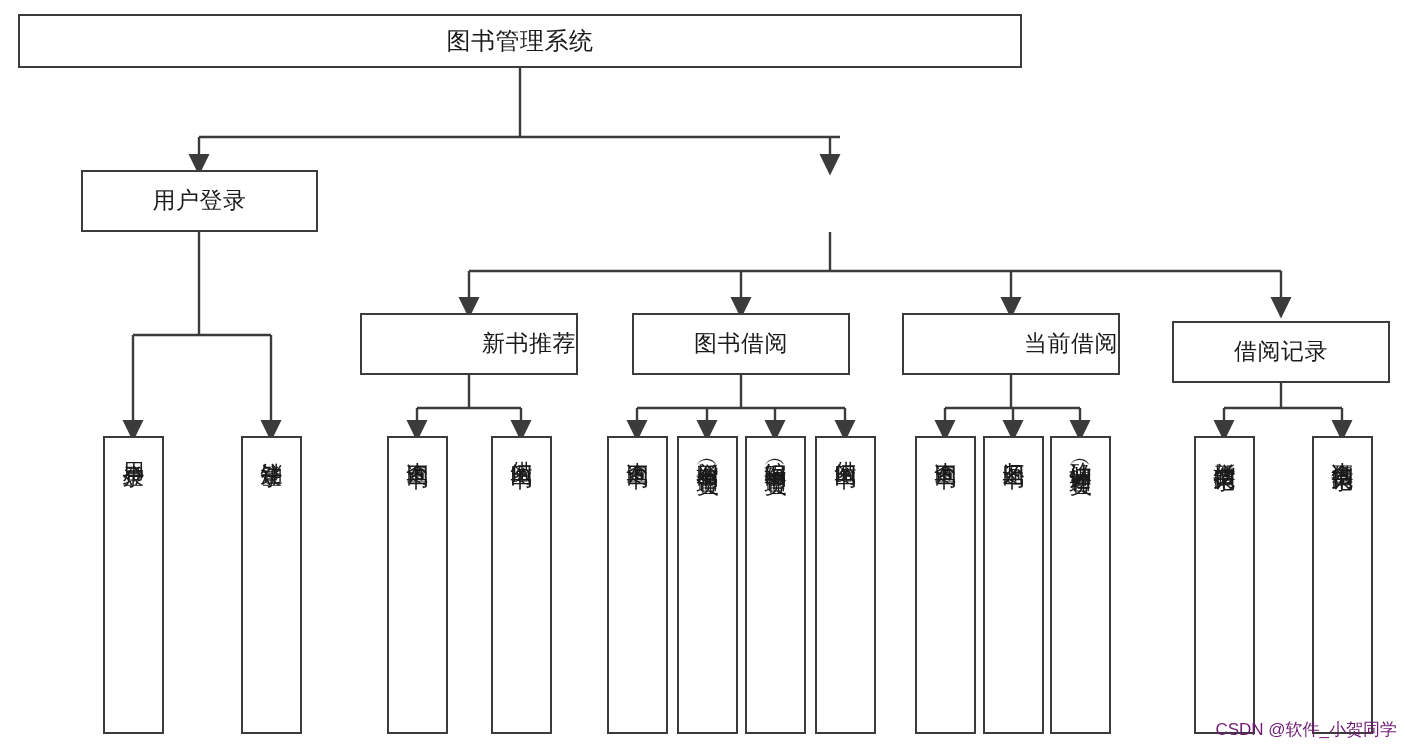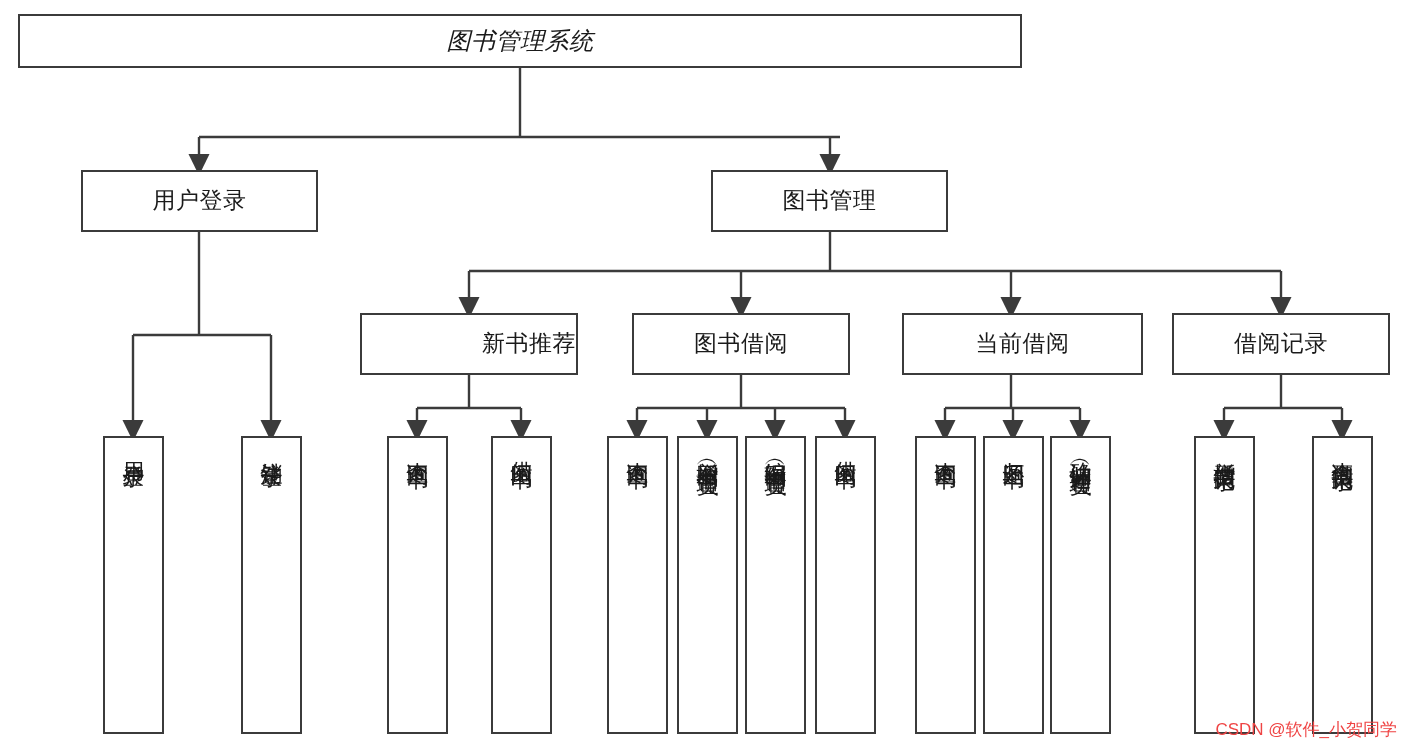--- a/index.html
+++ b/index.html
@@ -60,21 +60,21 @@
     font-size: 22px;
     line-height: 1.0;
     letter-spacing: 2px;
     white-space: nowrap;
   }
   #watermark {
     position: absolute;
     right: 8px;
     bottom: 6px;
     font-size: 17px;
-    color: #ef4444;
+    color: #701a75;
     z-index: 5;
     white-space: nowrap;
     font-family: "Liberation Sans", "DejaVu Sans", sans-serif;
   }
 </style>
 </head>
 <body>
 
 <div id="diagram-canvas">
 
@@ -121,45 +121,42 @@
       <path d="M1013,408 L1013,430" marker-end="url(#arrow)"></path>
       <path d="M1080,408 L1080,430" marker-end="url(#arrow)"></path>
 
       <path d="M1281,375 L1281,408"></path>
       <path d="M1224,408 L1342,408"></path>
       <path d="M1224,408 L1224,430" marker-end="url(#arrow)"></path>
       <path d="M1342,408 L1342,430" marker-end="url(#arrow)"></path>
     </g>
   </svg>
 
-  <div class="node root horizontal" style="left:18px; top:14px; width:1004px; height:54px;font-style:italic;">
+  <div class="node root horizontal" style="left:18px; top:14px; width:1004px; height:54px;">
     <span class="node-label">图书管理系统</span>
   </div>
 
   <div class="node horizontal" style="left:81px; top:170px; width:237px; height:62px;">
     <span class="node-label">用户登录</span>
   </div>
 
-  <div class="node horizontal" style="left:711px; top:170px; width:237px; height:62px;">
-    <span class="node-label">图书管理</span>
-  </div>
 
   <div class="node horizontal" style="left:360px; top:313px; width:218px; height:62px;justify-content:flex-end;">
     <span class="node-label">新书推荐</span>
   </div>
 
   <div class="node horizontal" style="left:632px; top:313px; width:218px; height:62px;align-items:center;">
     <span class="node-label">图书借阅</span>
   </div>
 
-  <div class="node horizontal" style="left:902px; top:313px; width:241px; height:62px;">
+  <div class="node horizontal" style="left:902px; top:313px; width:218px; height:62px;justify-content:flex-end;">
     <span class="node-label">当前借阅</span>
   </div>
 
-  <div class="node horizontal" style="left:1172px; top:313px; width:218px; height:62px;">
+  <div class="node horizontal" style="left:1172px; top:321px; width:218px; height:62px;">
     <span class="node-label">借阅记录</span>
   </div>
 
   <div class="node vertical" style="left:103px; top:436px; width:61px; height:298px;">
     <span class="node-label">用户登录</span>
   </div>
 
   <div class="node vertical" style="left:241px; top:436px; width:61px; height:298px;">
     <span class="node-label">注销登录</span>
   </div>

